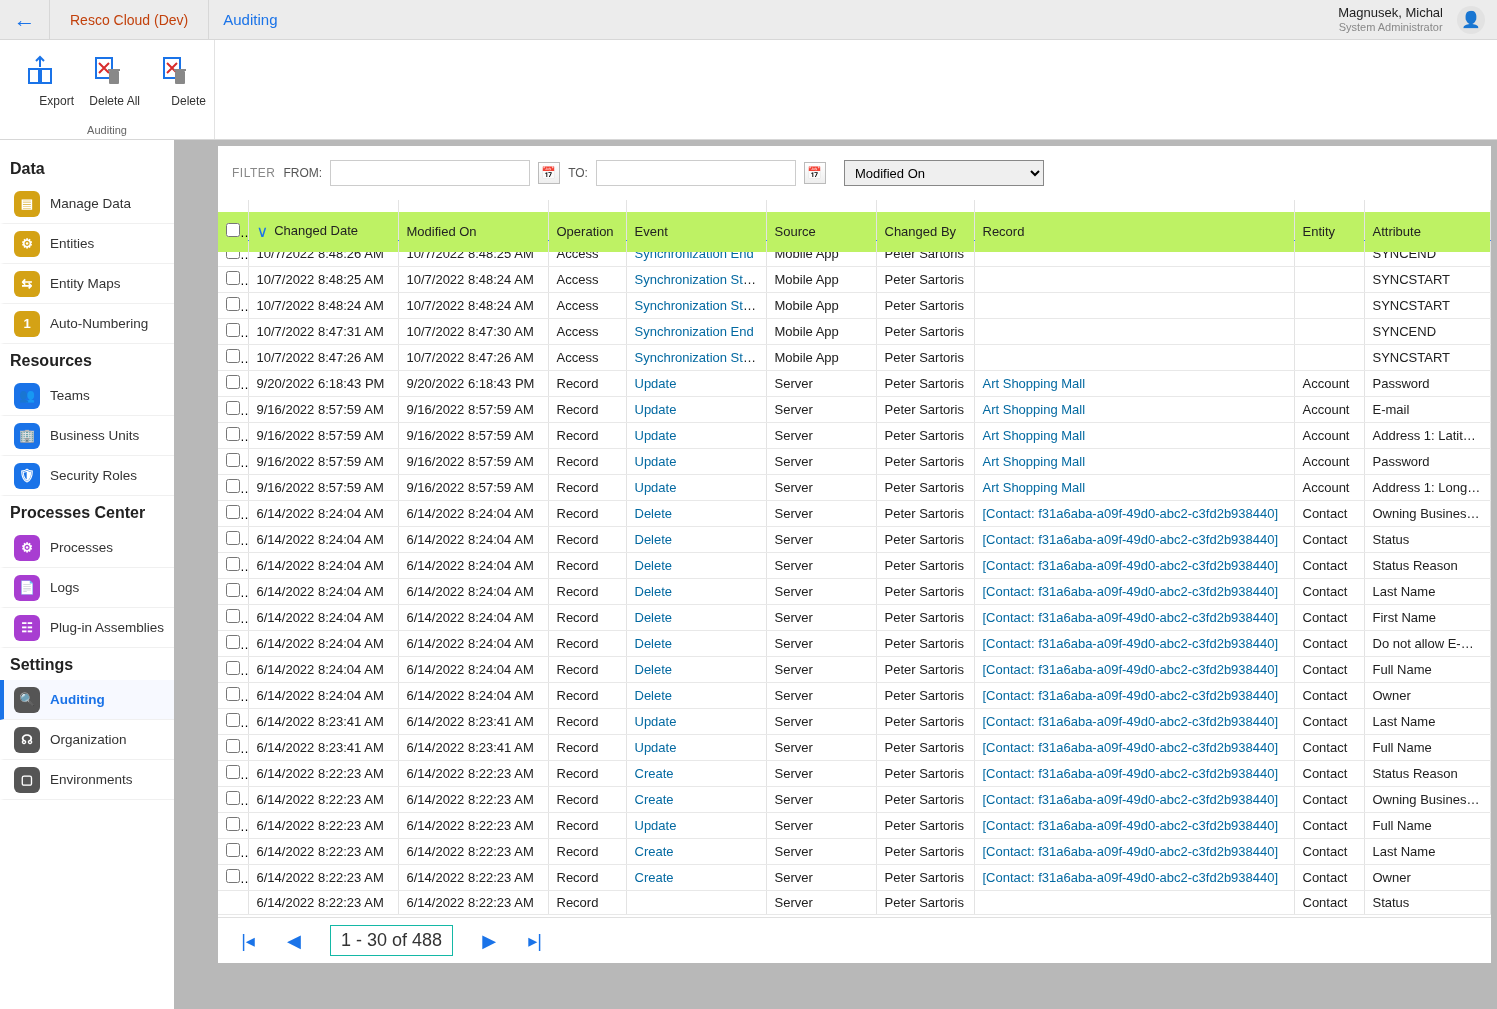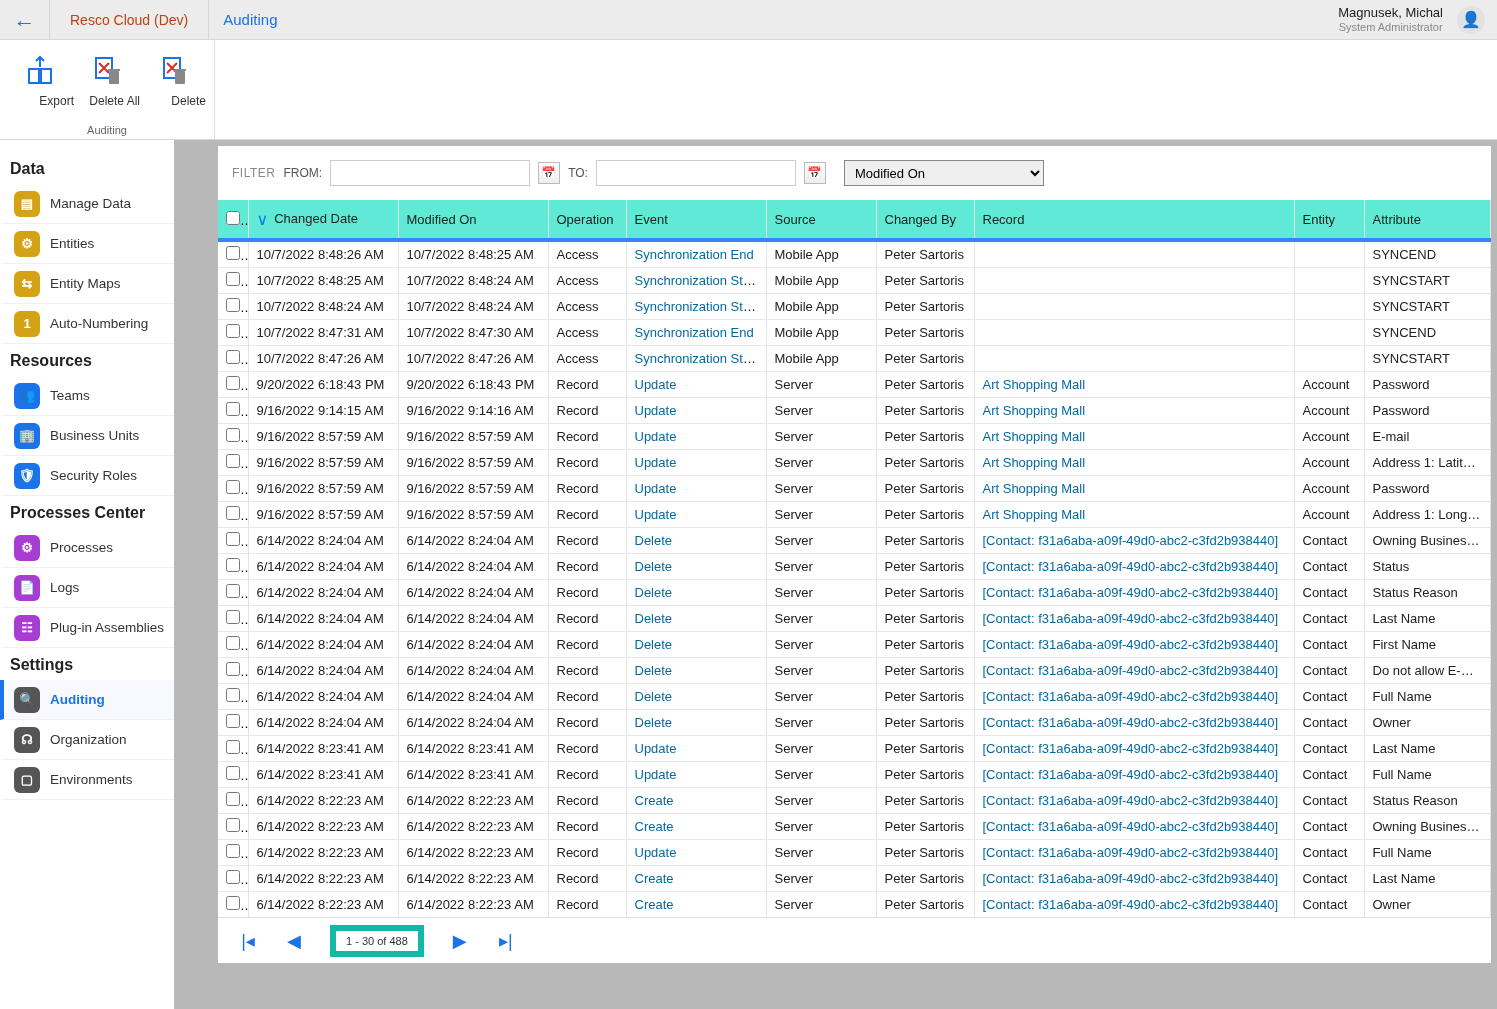--- a/index.html
+++ b/index.html
@@ -215,27 +215,27 @@
     border-bottom: 1px solid #e8e8e8;
     padding: 4px 8px;
     text-align: left;
     white-space: nowrap;
     overflow: hidden;
     text-overflow: ellipsis;
     height: 22px;
     vertical-align: middle;
   }
   table.grid th {
-    background: #5eead4;
+    background: #bef264;
     font-weight: 400;
     color: #222;
     height: 40px;
-    border-bottom: 4px solid #3b82f6;
+    border-bottom: 1px solid #3b82f6;
     position: sticky;
-    top: 0;
+    top: 12px;
   }
   .col-check { width: 30px; text-align:center; }
   .sort-ind { color:#1a73e8; font-size:16px; margin-right:6px; vertical-align:middle;}
   a.cell-link { color:#0369a1; text-decoration:none; }
   input[type=checkbox]{ width:14px;height:14px; }
 
   
   .pager {
     height: 46px;
     display:flex;
@@ -245,23 +245,23 @@
     border-top: 1px solid #e0e0e0;
   }
   .pager-btn {
     color:#1a73e8;
     font-size:18px;
     cursor:pointer;
     width:20px;
     text-align:center;
   }
   .pager-info {
-    border:6px solid #14b8a6;
+    border:1px solid #14b8a6;
     padding: 4px 10px;
-    font-size: 11px;
+    font-size: 18px;
     color:#333;
     text-align:center;
   }
   .footer-gap { height: 40px; background:#b8b8b8; }
 </style>
 </head>
 <body>
 
 <div class="titlebar">
   <div class="back-btn">
@@ -499,32 +499,20 @@
                 <td>Record</td>
                 <td><a class="cell-link">Update</a></td>
                 <td>Server</td>
                 <td>Peter Sartoris</td>
                 <td><a class="cell-link">Art Shopping Mall</a></td>
                 <td>Account</td>
                 <td>Password</td>
               </tr>
               <tr>
                 <td class="col-check"><input type="checkbox" style=""></td>
-                <td>9/16/2022 9:14:15 AM</td>
-                <td>9/16/2022 9:14:16 AM</td>
-                <td>Record</td>
-                <td><a class="cell-link">Update</a></td>
-                <td>Server</td>
-                <td>Peter Sartoris</td>
-                <td><a class="cell-link">Art Shopping Mall</a></td>
-                <td>Account</td>
-                <td>Password</td>
-              </tr>
-              <tr>
-                <td class="col-check"><input type="checkbox" style=""></td>
                 <td>9/16/2022 8:57:59 AM</td>
                 <td>9/16/2022 8:57:59 AM</td>
                 <td>Record</td>
                 <td><a class="cell-link">Update</a></td>
                 <td>Server</td>
                 <td>Peter Sartoris</td>
                 <td><a class="cell-link">Art Shopping Mall</a></td>
                 <td>Account</td>
                 <td>E-mail</td>
               </tr>

